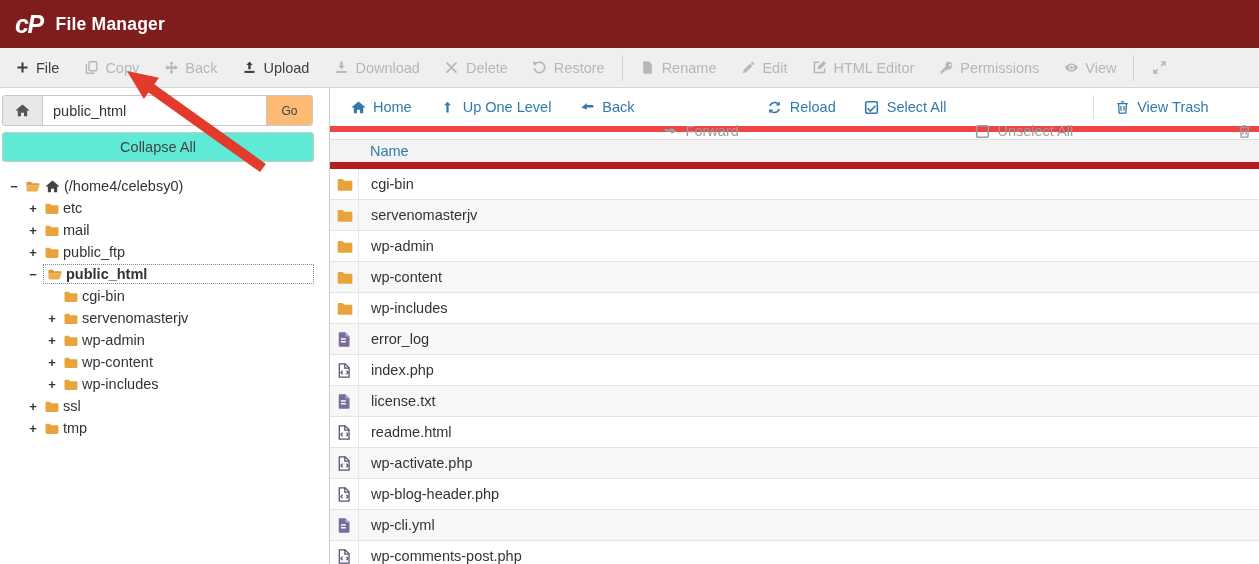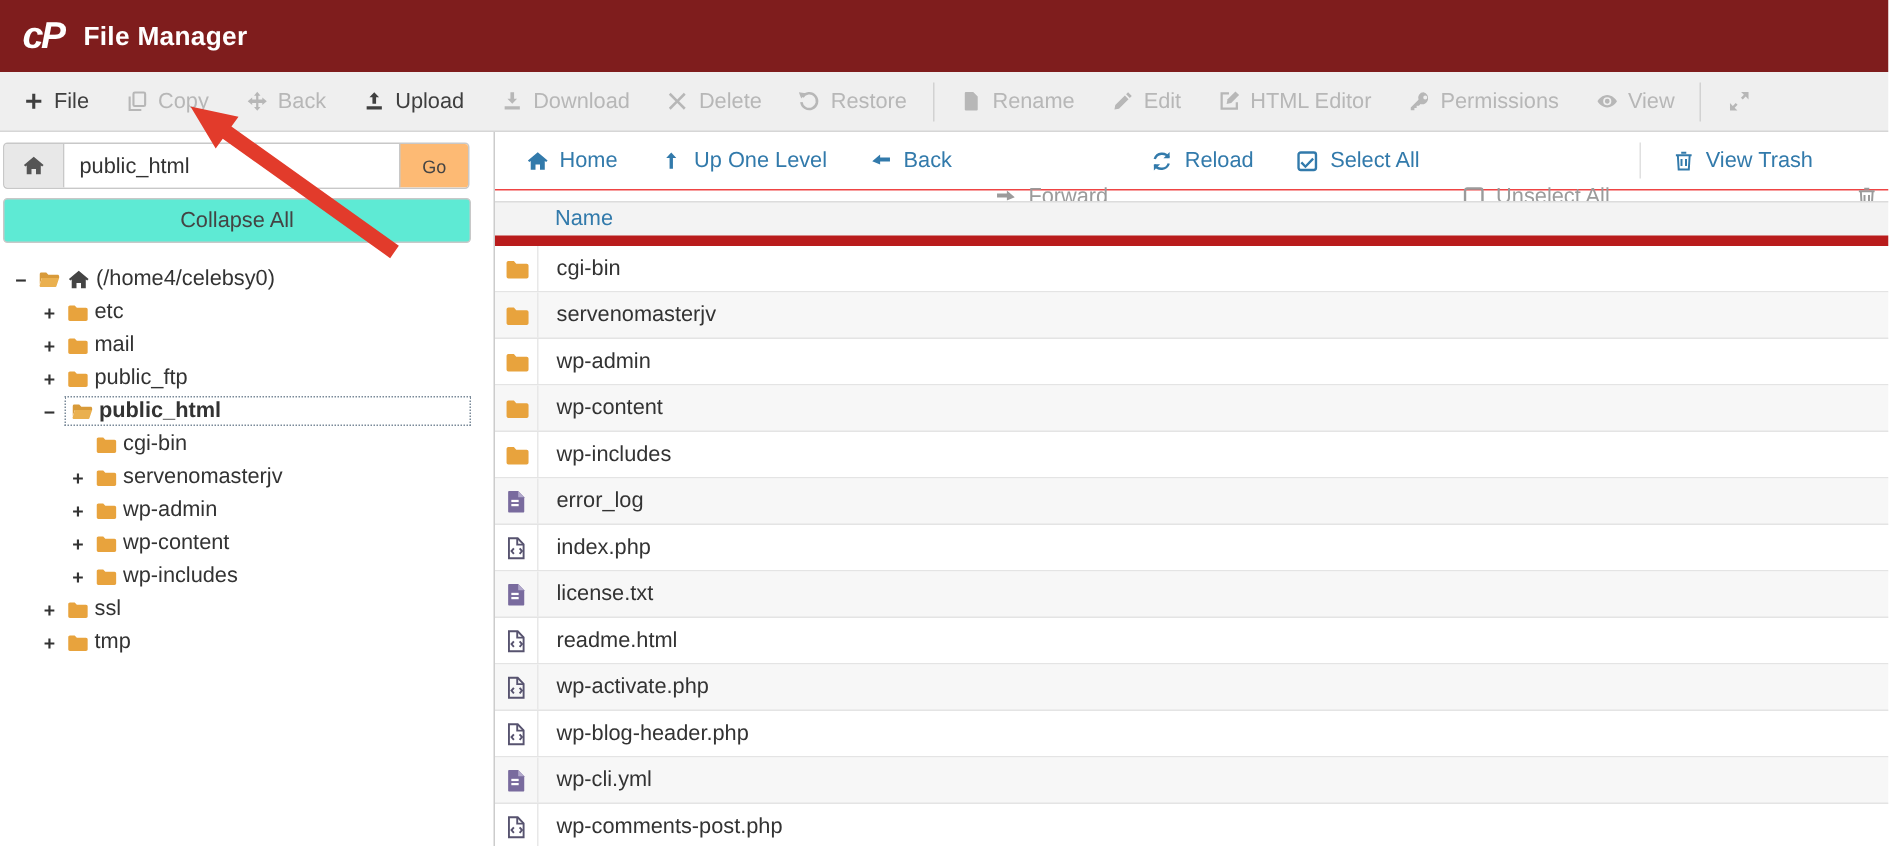--- a/index.html
+++ b/index.html
@@ -34,21 +34,21 @@
   
   .tree{margin-top:13px;font-size:14.5px;color:#333;}
   .tree-row{display:flex;align-items:center;height:22px;gap:4px;cursor:pointer;}
   .exp{width:12px;flex:none;text-align:center;font-weight:700;color:#333;font-size:13px;line-height:1;}
   .tree-label{white-space:nowrap;}
   .tree-label.b{font-weight:700;}
   .sel-box{flex:1;display:flex;align-items:center;gap:4px;border:1px dotted #7a8a99;margin-right:15px;padding:1px 2px;}
   .ic{display:inline-flex;width:16px;height:16px;flex:none;align-items:center;justify-content:center;}
   .tree-home{color:#444;}
   
-  .main-nav{display:flex;align-items:center;height:38px;background:#fff;border-bottom:1px solid #ef4444;padding:0 6px;flex:none;}
+  .main-nav{display:flex;align-items:center;height:38px;background:#fff;border-bottom:6px solid #ef4444;padding:0 6px;flex:none;}
   .nav-item{display:flex;align-items:center;gap:7px;height:100%;padding:0 14px;border:0;background:none;
     font:inherit;font-size:14.5px;cursor:pointer;white-space:nowrap;}
   .nav-item.blue{color:#327aab;}
   .nav-item.gray{color:#9b9b9b;margin-top:48px;}
   .nav-div{width:1px;height:24px;background:#e0e0e0;margin:0 6px;flex:none;}
   
   .table{margin-top:7px;}
   .thead{display:flex;align-items:center;height:30px;background:#f3f3f3;border-top:1px solid #dcdcdc;border-bottom:7px solid #b91c1c;
     font-size:14.5px;color:#327aab;box-sizing:border-box;}
   .icon-col{width:28px;height:100%;flex:none;}

